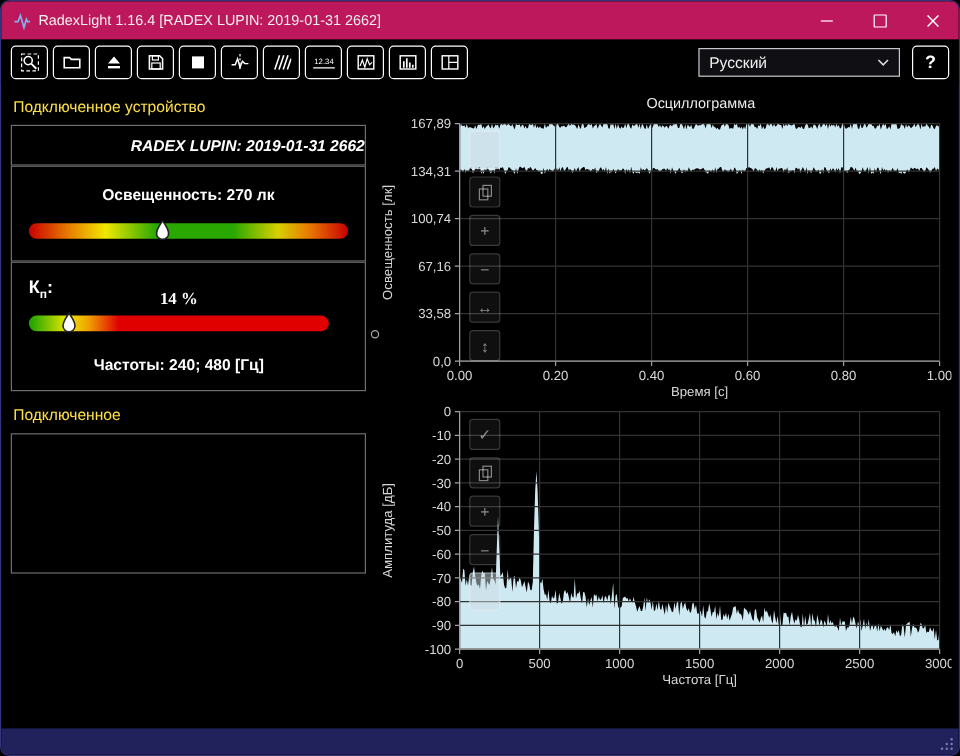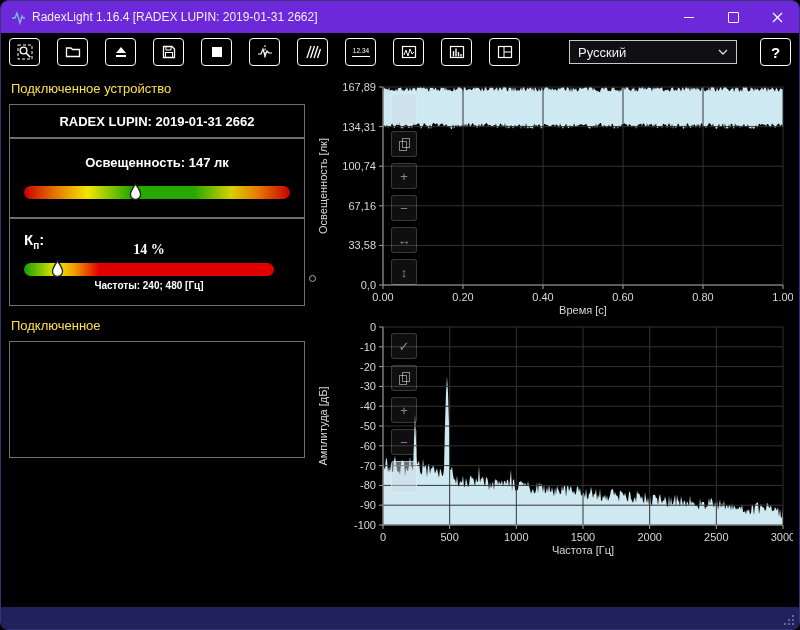--- a/index.html
+++ b/index.html
@@ -1,48 +1,48 @@
 <!DOCTYPE html>
 <html><head>
 <meta charset="utf-8">
 <style>
   html,body{margin:0;padding:0;background:#000;}
   body{width:800px;height:630px;font-family:"Liberation Sans",sans-serif;color:#fff;overflow:hidden;}
   .window{width:800px;height:630px;background:#000;border-radius:8px;overflow:hidden;display:flex;flex-direction:column;box-sizing:border-box;border:1px solid #34347a;}
   
-  .titlebar{height:32px;background:#6d28d9;display:flex;align-items:center;flex:0 0 auto;}
+  .titlebar{height:32px;background:#be185d;display:flex;align-items:center;flex:0 0 auto;}
   .app-icon{margin:0 6px 0 10px;display:flex;align-items:center;}
   .title-text{font-size:12px;color:#f0f0f0;white-space:nowrap;}
   .win-btns{margin-left:auto;display:flex;height:100%;}
   .win-btn{width:44px;height:100%;display:flex;align-items:center;justify-content:center;cursor:default;}
   .glyph-min{width:10px;height:1px;background:#fff;}
   .glyph-max{width:9px;height:9px;border:1px solid #fff;border-radius:1px;}
   
-  .toolbar{height:38px;background:#000;display:flex;align-items:center;gap:17px;padding:0 8px;flex:0 0 auto;}
+  .toolbar{height:38px;background:#000;display:flex;align-items:center;gap:4px;padding:0 8px;flex:0 0 auto;}
   .tbtn{width:31px;height:28px;border:1.4px solid #fff;border-radius:4px;background:#000;display:flex;align-items:center;justify-content:center;box-sizing:border-box;flex:0 0 auto;}
   .combo{margin-left:auto;width:168px;height:24px;border:1px solid #c8c8c8;background:#101014;display:flex;align-items:center;padding:0 8px;box-sizing:border-box;}
   .combo-text{font-size:13px;color:#f0f0f0;flex:1;}
   .help-btn{margin-left:6px;font-weight:bold;font-size:15px;color:#fff;}
   
   .content{flex:1;display:flex;padding:6px 8px 0 8px;min-height:0;}
   .left{width:296px;flex:0 0 auto;}
   .section-h{color:#fde047;font-size:13px;margin:12px 0 8px 2px;}
   .section-h.first{margin-top:4px;}
   .panel-box{border:1px solid #6e6e6e;background:#000;box-sizing:border-box;}
-  .device-box{height:34px;display:flex;align-items:center;justify-content:center;font-weight:bold;font-size:13px;}
+  .device-box{height:34px;display:flex;align-items:center;justify-content:flex-end;font-weight:bold;font-size:13px;font-style:italic;}
   .value-box{padding:16px 14px 18px 14px;}
   .value-reading{text-align:center;font-weight:bold;font-size:13px;margin-bottom:16px;}
   .gbar{position:relative;height:13px;border-radius:7px;background:#444;}
   .marker{position:absolute;top:-3px;left:0;}
   .pulse-box{padding:10px 30px 14px 14px;position:relative;}
   .kp-row{position:relative;height:34px;}
   .kp-label{position:absolute;left:0;top:2px;font-weight:bold;font-size:15px;}
   .kp-label sub{font-size:10px;}
   .kp-value{text-align:center;font-weight:bold;font-size:14px;padding-top:13px;font-family:Liberation Serif, serif;}
-  .freq-line{margin-top:4px;text-align:center;font-weight:bold;font-size:10px;}
+  .freq-line{margin-top:20px;text-align:center;font-weight:bold;font-size:13px;}
   .pulse-dot{position:absolute;right:-12px;top:56px;width:5px;height:5px;border:1px solid #aaa;border-radius:50%;}
   .comments-box{width:100%;height:117px;border:1px solid #6e6e6e;background:#000;color:#fff;resize:none;box-sizing:border-box;font-family:"Liberation Sans",sans-serif;font-size:13px;outline:none;}
   
   .right{flex:1;margin-left:8px;padding-top:2px;min-width:0;}
   .chart-title{width:480px;box-sizing:border-box;padding-left:62px;text-align:center;color:#ececec;font-size:12px;height:16px;}
   .chart-wrap{position:relative;width:480px;}
   svg.chart{display:block;}
   svg text{font-family:"Liberation Sans",sans-serif;}
   .tools{position:absolute;left:78px;top:14px;display:flex;flex-direction:column;gap:6px;}
   .tool{width:24px;height:24px;border:1px solid rgba(255,255,255,0.18);border-radius:3px;background:rgba(255,255,255,0.06);display:flex;align-items:center;justify-content:center;color:rgba(255,255,255,0.5);font-size:13px;}
@@ -168,21 +168,21 @@
 
   <div class="content">
 
     <div class="left">
       <div class="section-h first">Подключенное устройство</div>
       <div class="panel-box device-box">
         <span>RADEX LUPIN: 2019-01-31 2662</span>
       </div>
 
       <div class="panel-box value-box">
-        <div class="value-reading">Освещенность: 147 лк</div>
+        <div class="value-reading">Освещенность: 270 лк</div>
         <div class="gbar" style="background: linear-gradient(to right, rgb(200, 0, 0) 0%, rgb(232, 120, 0) 12%, rgb(240, 232, 0) 24%, rgb(40, 168, 0) 40%, rgb(40, 168, 0) 64%, rgb(216, 208, 0) 78%, rgb(232, 120, 0) 88%, rgb(200, 0, 0) 100%);">
           <svg class="marker" width="13" height="18" viewBox="0 0 13 18" style="left: calc(42% - 6.5px);">
               <path d="M6.5 1 C6.5 1 1.5 8 1.5 11.5 a5 5 0 0 0 10 0 C11.5 8 6.5 1 6.5 1 Z" fill="#fff" stroke="#222" stroke-width="1.3"></path>
             </svg>
         </div>
       </div>
 
       <div class="panel-box pulse-box">
         <div class="kp-row">
           <span class="kp-label"><span>К</span><sub>п</sub><span>:</span></span>
@@ -195,20 +195,21 @@
         </div>
         <div class="freq-line">Частоты: 240; 480 [Гц]</div>
         <div class="pulse-dot"></div>
       </div>
 
       <div class="section-h">Подключенное</div>
       <textarea class="comments-box" style=""></textarea>
     </div>
 
     <div class="right">
+      <div class="chart-title">Осциллограмма</div>
       <div class="chart-wrap">
         <svg id="chart-0" class="chart" width="480" height="240" viewBox="0 0 480 240">
             <path d="M70 12.9L70 12.9L71 8.0L72 9.7L73 10.1L74 9.5L75 11.4L76 8.3L77 11.7L78 11.1L79 11.1L80 11.4L81 11.8L82 12.0L83 9.6L84 12.5L85 9.5L86 8.8L87 9.1L88 8.0L89 11.9L90 10.3L91 12.4L92 10.7L93 10.1L94 8.6L95 10.9L96 12.1L97 8.0L98 11.8L99 10.9L100 8.7L101 9.6L102 8.9L103 12.2L104 9.0L105 8.0L106 9.3L107 8.0L108 8.0L109 9.8L110 8.5L111 8.3L112 9.5L113 10.3L114 8.4L115 11.0L116 12.9L117 8.0L118 9.1L119 9.1L120 8.5L121 11.2L122 9.0L123 9.1L124 12.1L125 9.8L126 12.0L127 11.6L128 8.0L129 8.9L130 9.2L131 8.0L132 11.5L133 8.1L134 11.8L135 10.0L136 11.8L137 10.2L138 11.9L139 11.9L140 12.3L141 8.0L142 11.9L143 9.9L144 10.7L145 8.1L146 8.0L147 8.0L148 9.5L149 9.7L150 12.5L151 8.0L152 8.2L153 10.8L154 11.4L155 10.0L156 10.5L157 9.6L158 10.9L159 11.1L160 9.4L161 8.0L162 10.3L163 8.0L164 8.9L165 8.7L166 9.2L167 10.6L168 12.4L169 8.5L170 11.0L171 12.5L172 8.0L173 8.0L174 11.6L175 11.2L176 10.5L177 8.3L178 8.5L179 9.3L180 8.0L181 12.1L182 10.1L183 9.6L184 8.0L185 12.3L186 9.7L187 8.0L188 9.7L189 11.2L190 8.0L191 8.1L192 8.0L193 8.0L194 11.9L195 12.3L196 8.0L197 9.3L198 8.1L199 12.6L200 8.0L201 12.4L202 8.1L203 11.3L204 12.3L205 10.3L206 11.9L207 11.1L208 8.0L209 11.8L210 8.0L211 8.0L212 11.0L213 12.3L214 8.7L215 9.8L216 9.8L217 8.2L218 8.4L219 11.5L220 8.0L221 12.7L222 8.0L223 9.4L224 11.9L225 12.5L226 8.5L227 12.5L228 10.7L229 8.0L230 12.0L231 10.8L232 8.0L233 8.2L234 8.0L235 8.6L236 11.0L237 8.9L238 11.5L239 9.3L240 10.3L241 11.5L242 9.8L243 10.5L244 12.2L245 9.6L246 9.1L247 10.4L248 8.6L249 8.7L250 8.0L251 8.3L252 11.6L253 11.6L254 8.0L255 8.0L256 10.0L257 12.7L258 8.3L259 12.9L260 8.9L261 9.7L262 11.1L263 8.7L264 12.3L265 12.2L266 10.2L267 8.0L268 9.4L269 9.7L270 9.2L271 9.3L272 8.3L273 8.0L274 8.8L275 12.0L276 8.0L277 8.0L278 8.4L279 8.0L280 11.8L281 8.6L282 10.9L283 11.0L284 12.4L285 11.4L286 12.9L287 12.9L288 9.8L289 9.2L290 8.2L291 10.7L292 8.2L293 8.4L294 9.2L295 12.6L296 11.6L297 11.9L298 12.3L299 8.0L300 9.4L301 8.0L302 11.7L303 10.4L304 12.0L305 10.7L306 12.9L307 10.3L308 12.7L309 8.2L310 9.6L311 8.0L312 10.9L313 8.0L314 8.0L315 8.6L316 11.1L317 10.9L318 12.6L319 9.4L320 10.1L321 8.0L322 12.9L323 10.0L324 12.6L325 11.8L326 8.4L327 8.2L328 9.9L329 8.0L330 8.0L331 10.9L332 8.1L333 10.5L334 9.9L335 8.4L336 8.3L337 9.1L338 9.1L339 12.4L340 8.0L341 10.5L342 8.2L343 10.3L344 8.0L345 8.9L346 9.4L347 9.6L348 8.8L349 8.0L350 11.8L351 12.5L352 11.0L353 10.8L354 11.6L355 10.1L356 12.3L357 12.6L358 9.8L359 8.0L360 8.8L361 11.8L362 11.6L363 10.3L364 12.3L365 8.7L366 8.9L367 10.1L368 12.4L369 9.4L370 8.0L371 11.4L372 9.9L373 8.0L374 8.2L375 10.2L376 8.0L377 12.6L378 8.0L379 10.7L380 8.8L381 9.8L382 8.7L383 11.2L384 8.0L385 10.7L386 9.1L387 12.3L388 11.3L389 8.0L390 8.1L391 10.9L392 12.4L393 11.7L394 10.9L395 11.3L396 8.0L397 12.5L398 8.0L399 8.0L400 8.1L401 8.0L402 12.1L403 12.6L404 8.2L405 11.6L406 11.5L407 8.6L408 8.0L409 11.4L410 9.9L411 8.0L412 8.0L413 8.1L414 10.1L415 9.8L416 12.0L417 12.1L418 9.5L419 10.2L420 8.0L421 12.9L422 10.1L423 8.0L424 9.8L425 8.2L426 12.5L427 11.9L428 9.9L429 12.9L430 8.0L431 8.1L432 8.8L433 8.0L434 8.2L435 12.4L436 12.0L437 11.7L438 8.0L439 9.6L440 9.5L441 12.4L442 8.4L443 11.3L444 9.4L445 10.1L446 11.9L447 11.1L448 10.1L449 8.0L450 11.0L451 9.4L452 8.0L453 9.1L454 12.9L455 8.0L456 11.3L457 9.9L458 10.7L459 8.0L460 9.6L461 10.7L462 12.4L463 8.8L464 9.5L465 11.8L466 12.7L467 9.7L468 9.4L469 10.5L470 10.2L470 48.9L469 46.0L468 45.5L467 47.8L466 44.1L465 45.6L464 45.6L463 48.0L462 49.0L461 46.6L460 45.5L459 44.4L458 47.6L457 48.5L456 46.5L455 45.1L454 45.1L453 47.8L452 45.2L451 46.0L450 45.4L449 44.7L448 46.0L447 45.4L446 44.5L445 47.7L444 48.4L443 46.0L442 48.5L441 49.8L440 49.4L439 48.0L438 50.0L437 48.7L436 49.3L435 45.0L434 47.6L433 47.3L432 47.5L431 44.7L430 46.6L429 48.6L428 46.6L427 49.2L426 46.0L425 47.7L424 45.7L423 47.2L422 44.2L421 49.9L420 48.0L419 44.7L418 44.7L417 49.2L416 45.0L415 49.7L414 48.7L413 50.0L412 44.2L411 49.8L410 44.2L409 46.5L408 48.1L407 47.9L406 44.4L405 47.5L404 49.6L403 49.9L402 47.6L401 48.0L400 44.5L399 47.3L398 45.7L397 44.4L396 44.0L395 46.2L394 46.8L393 49.4L392 47.2L391 47.8L390 47.3L389 44.2L388 44.6L387 49.8L386 45.0L385 47.1L384 45.0L383 49.0L382 46.0L381 45.3L380 47.6L379 45.2L378 49.2L377 48.6L376 47.2L375 44.7L374 44.2L373 49.6L372 45.7L371 49.7L370 49.6L369 46.3L368 48.1L367 47.9L366 46.0L365 44.3L364 47.2L363 49.1L362 48.2L361 46.5L360 49.9L359 44.4L358 49.0L357 46.3L356 44.1L355 46.4L354 49.2L353 45.1L352 46.2L351 45.1L350 44.8L349 49.5L348 46.4L347 47.6L346 47.2L345 48.6L344 49.2L343 44.3L342 47.0L341 45.6L340 49.0L339 45.2L338 45.1L337 45.7L336 45.5L335 48.0L334 44.2L333 48.4L332 47.1L331 44.5L330 44.4L329 46.9L328 44.4L327 45.3L326 45.2L325 45.9L324 47.6L323 49.8L322 46.6L321 48.3L320 46.0L319 48.6L318 46.6L317 45.4L316 45.2L315 48.1L314 45.8L313 45.2L312 44.8L311 44.2L310 45.7L309 44.8L308 47.4L307 48.2L306 46.2L305 50.0L304 47.3L303 47.3L302 48.8L301 50.0L300 45.6L299 44.6L298 48.0L297 48.1L296 45.4L295 47.6L294 48.6L293 47.8L292 46.8L291 46.0L290 48.4L289 47.7L288 44.1L287 44.1L286 45.7L285 45.6L284 49.2L283 44.3L282 49.4L281 46.1L280 48.1L279 48.4L278 46.9L277 49.9L276 48.8L275 48.5L274 46.2L273 44.8L272 45.7L271 46.0L270 46.3L269 45.5L268 45.3L267 45.5L266 46.0L265 46.7L264 46.2L263 48.3L262 46.7L261 44.3L260 48.2L259 47.1L258 48.8L257 45.8L256 49.0L255 49.1L254 46.8L253 44.8L252 47.1L251 47.4L250 49.7L249 48.2L248 47.0L247 44.3L246 49.6L245 46.0L244 46.7L243 45.1L242 47.4L241 45.6L240 45.7L239 46.0L238 47.0L237 48.1L236 47.6L235 45.9L234 46.2L233 45.8L232 44.8L231 45.2L230 48.4L229 48.4L228 49.7L227 46.6L226 44.9L225 46.4L224 46.9L223 45.8L222 47.1L221 44.3L220 49.9L219 48.8L218 49.0L217 49.1L216 47.5L215 49.7L214 48.5L213 44.0L212 49.5L211 46.1L210 48.4L209 45.7L208 49.9L207 45.8L206 45.4L205 46.8L204 47.1L203 47.0L202 45.9L201 47.8L200 49.6L199 47.4L198 45.7L197 48.5L196 48.4L195 49.6L194 45.5L193 50.1L192 44.1L191 48.0L190 45.9L189 47.1L188 44.5L187 44.8L186 47.7L185 48.3L184 49.2L183 44.6L182 46.7L181 45.7L180 47.1L179 48.4L178 46.3L177 46.3L176 45.7L175 46.8L174 44.1L173 44.2L172 45.3L171 45.7L170 48.5L169 44.2L168 45.9L167 48.3L166 44.8L165 47.7L164 49.1L163 46.7L162 45.8L161 47.1L160 44.0L159 44.7L158 46.8L157 47.4L156 44.1L155 45.0L154 47.9L153 44.4L152 47.5L151 45.0L150 48.5L149 45.3L148 48.3L147 47.6L146 46.8L145 45.7L144 47.9L143 45.6L142 47.6L141 49.7L140 44.7L139 49.9L138 50.1L137 47.2L136 48.6L135 46.9L134 46.7L133 44.9L132 46.5L131 47.1L130 45.6L129 44.0L128 45.6L127 45.1L126 47.7L125 46.6L124 44.0L123 45.0L122 45.2L121 44.0L120 44.0L119 46.4L118 50.0L117 45.0L116 49.9L115 48.6L114 46.7L113 46.2L112 45.0L111 44.1L110 46.7L109 48.1L108 50.1L107 46.7L106 44.2L105 45.0L104 44.6L103 46.8L102 44.4L101 45.0L100 44.4L99 49.8L98 46.2L97 48.1L96 49.3L95 47.9L94 45.9L93 44.3L92 47.5L91 45.4L90 50.0L89 47.9L88 49.8L87 44.4L86 44.2L85 46.3L84 44.5L83 45.4L82 48.3L81 49.2L80 44.7L79 44.1L78 46.8L77 47.8L76 46.9L75 49.1L74 45.6L73 48.6L72 47.6L71 45.8L70 49.7Z" fill="#cfe9f2"></path>
             <line x1="70" x2="70" y1="8" y2="206" stroke="#333333" stroke-width="1"></line>
             <line x1="150" x2="150" y1="8" y2="206" stroke="#333333" stroke-width="1"></line>
             <line x1="230" x2="230" y1="8" y2="206" stroke="#333333" stroke-width="1"></line>
             <line x1="310" x2="310" y1="8" y2="206" stroke="#333333" stroke-width="1"></line>
             <line x1="390" x2="390" y1="8" y2="206" stroke="#333333" stroke-width="1"></line>
             <line x1="470" x2="470" y1="8" y2="206" stroke="#333333" stroke-width="1"></line>
             <line x1="70" x2="470" y1="206" y2="206" stroke="#333333" stroke-width="1"></line>

